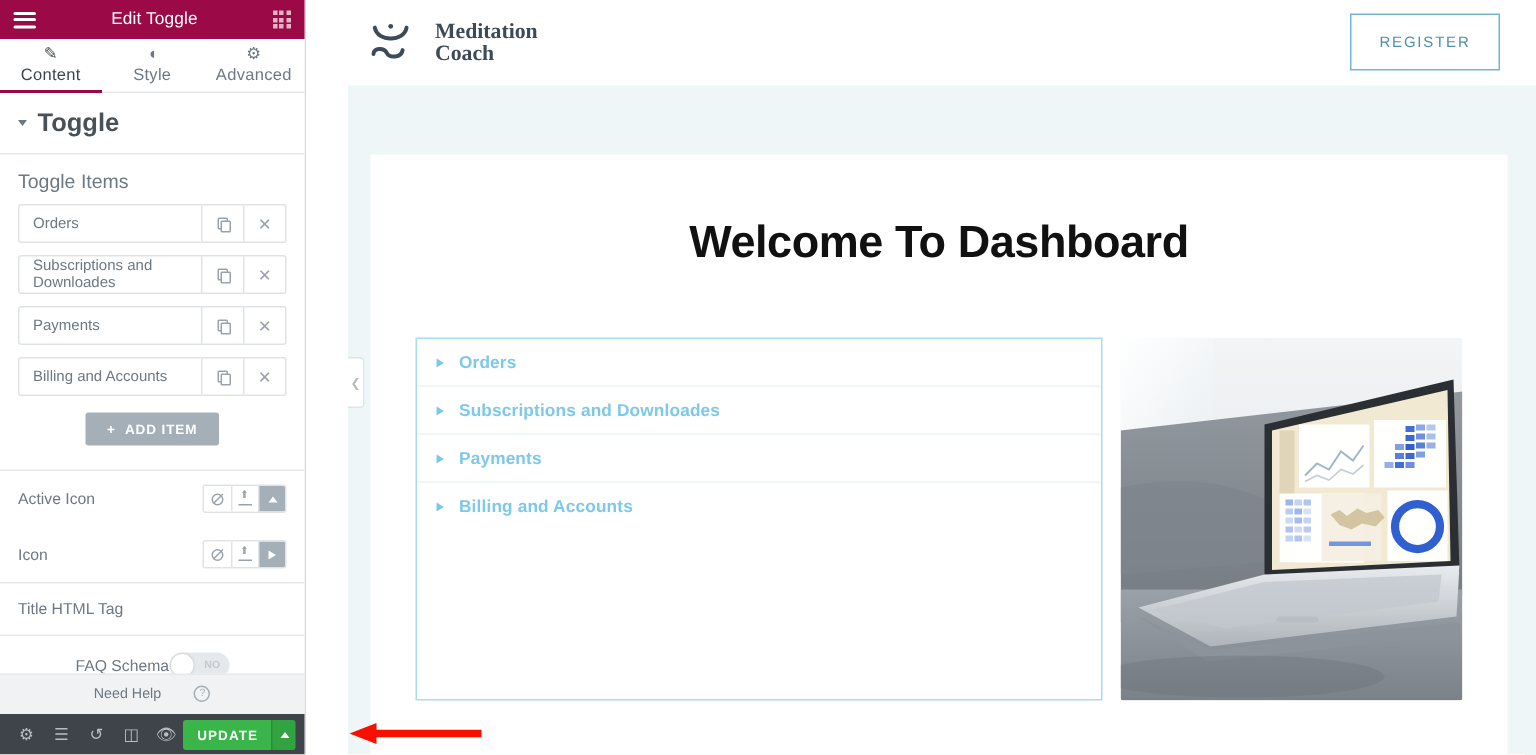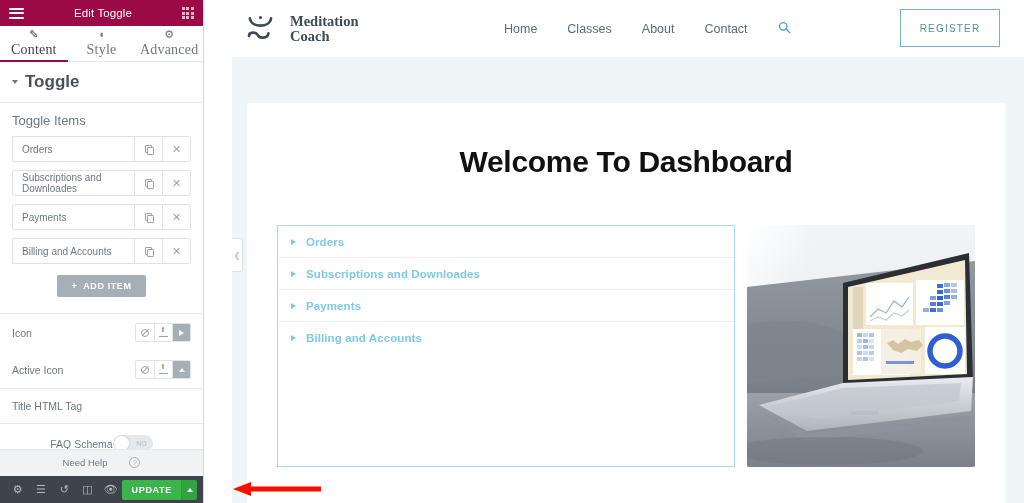--- a/index.html
+++ b/index.html
@@ -28,21 +28,21 @@
   .hamburger span { display: block; width: 15px; height: 2px; background: #fff; border-radius: 1px; }
   .grid-icon { display: grid; grid-template-columns: repeat(3, 3px); grid-template-rows: repeat(3, 3px); gap: 1.5px; cursor: pointer; }
   .grid-icon i { background: #e3b6c7; display: block; width: 3px; height: 3px; }
 
   .tabs { display: flex; height: 36px; flex: 0 0 36px; background: #fff; border-bottom: 1px solid #e6e9ec; }
   .tab {
     flex: 1; display: flex; flex-direction: column; align-items: center; justify-content: center;
     gap: 2px; cursor: pointer; position: relative; color: #6d7882;
   }
   .tab .ti { font-size: 11px; line-height: 11px; }
-  .tab .tl { font-size: 14px; letter-spacing: .2px; font-family: Liberation Serif, serif; }
+  .tab .tl { font-size: 11px; letter-spacing: .2px; }
   .tab.active { color: #3f444b; }
   .tab.active::after {
     content: ""; position: absolute; left: 0; right: 0; bottom: -1px; height: 2px; background: #9b0a46;
   }
 
   .panel-body { flex: 1; overflow: hidden; background: #fff; }
 
   .section-head {
     display: flex; align-items: center; gap: 7px;
     padding: 10px 12px; font-size: 17px; font-weight: bold; color: #495157;
@@ -280,45 +280,45 @@
           <button class="add-item">
             <span>+</span>
             <span>ADD ITEM</span>
           </button>
         </div>
       </div>
 
       <div class="divider"></div>
 
       <div class="icon-row">
+        <span>Active Icon</span>
+        <div class="choice-group">
+          <div class="choice">
+              <span class="no-glyph"></span>
+            </div>
+          <div class="choice">
+              <span class="upl-glyph"></span>
+            </div>
+          <div class="choice sel">
+              <span class="tri-up"></span>
+            </div>
+        </div>
+      </div>
+
+      <div class="icon-row">
         <span>Icon</span>
         <div class="choice-group">
           <div class="choice">
               <span class="no-glyph"></span>
             </div>
           <div class="choice">
               <span class="upl-glyph"></span>
             </div>
           <div class="choice sel">
               <span class="tri-right"></span>
-            </div>
-        </div>
-      </div>
-
-      <div class="icon-row">
-        <span>Active Icon</span>
-        <div class="choice-group">
-          <div class="choice">
-              <span class="no-glyph"></span>
-            </div>
-          <div class="choice">
-              <span class="upl-glyph"></span>
-            </div>
-          <div class="choice sel">
-              <span class="tri-up"></span>
             </div>
         </div>
       </div>
 
       <div class="divider"></div>
 
       <div class="select-row">
         <span>Title HTML Tag</span>
       </div>
 
@@ -365,32 +365,20 @@
           <circle cx="16" cy="4" r="1.8" fill="#3d4a57"></circle>
           <path d="M4 5 C6 16, 26 16, 28 5" stroke="#3d4a57" stroke-width="3" fill="none" stroke-linecap="round"></path>
           <path d="M3 25 C3 20, 11 20, 13 24 C15 28, 24 28, 25 22" stroke="#3d4a57" stroke-width="3" fill="none" stroke-linecap="round"></path>
         </svg>
         <div class="brand-text">
           <div>Meditation</div>
           <div>Coach</div>
         </div>
       </div>
 
-      <div class="site-nav">
-        <span class="nav-link">Home</span>
-        <span class="nav-link">Classes</span>
-        <span class="nav-link">About</span>
-        <span class="nav-link">Contact</span>
-        <span class="search-ic">
-          <svg width="13" height="13" viewBox="0 0 16 16">
-            <circle cx="6.5" cy="6.5" r="4.6" stroke="#4a9cc4" stroke-width="1.6" fill="none"></circle>
-            <line x1="10" y1="10" x2="14.5" y2="14.5" stroke="#4a9cc4" stroke-width="1.6" stroke-linecap="round"></line>
-          </svg>
-        </span>
-      </div>
 
       <div class="register-btn">REGISTER</div>
     </div>
 
     <div class="canvas-band"></div>
 
     <div class="canvas-card">
       <div class="page-title">Welcome To Dashboard</div>
 
       <div class="content-cols">

